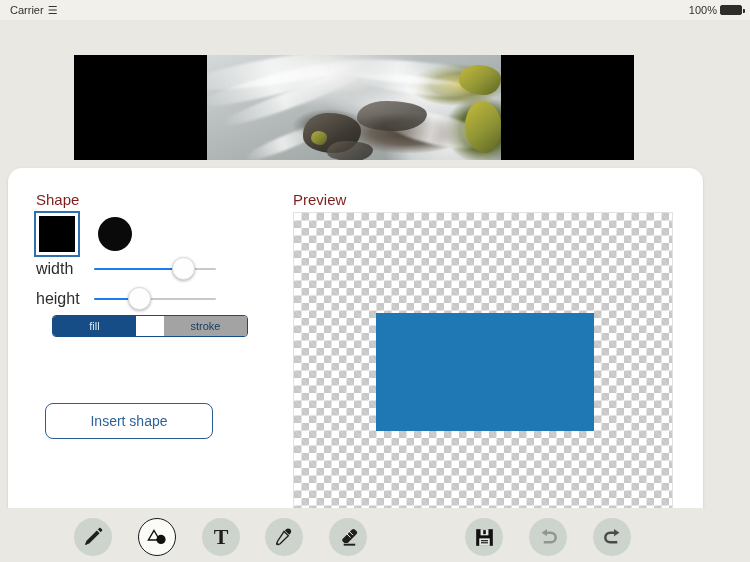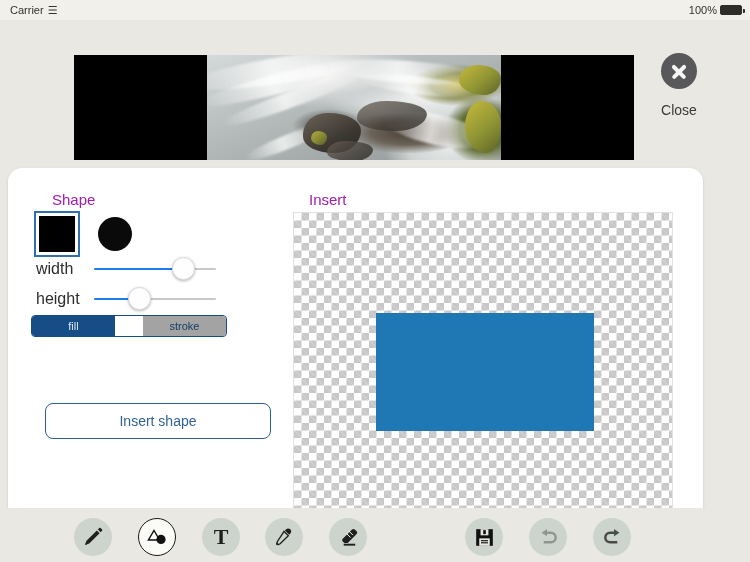--- a/index.html
+++ b/index.html
@@ -88,21 +88,21 @@
   #close-label { margin-top: 13px; font-size: 14px; color: #3a3a38; }
 
   
   #shape-panel {
     position: absolute; left: 8px; top: 148px; width: 695px; height: 360px;
     background: #fff; border-radius: 14px;
     box-shadow: 0 1px 3px rgba(0,0,0,0.12);
     overflow: hidden;
   }
   .panel-heading {
-    position: absolute; font-size: 15px; color: #a21caf; margin-left: 16px;
+    position: absolute; font-size: 15px; color: #7f1d1d;
   }
   #shape-heading { left: 28px; top: 23px; }
   #preview-heading { left: 285px; top: 23px; }
 
   
   #swatch-row { position: absolute; left: 28px; top: 45px; display: flex; align-items: center; gap: 14px; }
   #swatch-square {
     width: 36px; height: 36px; background: #000;
     border: 3px solid #fff; outline: 2px solid #2f6fb0;
     cursor: pointer; box-sizing: content-box;
@@ -122,33 +122,33 @@
   }
   .slider-fill { position: absolute; left: 0; top: 0; height: 2px; background: #1b7ced; border-radius: 2px; }
   .slider-knob {
     position: absolute; top: -11px; width: 23px; height: 23px; border-radius: 50%;
     background: #fefefe; border: 1px solid #dadada;
     box-shadow: 0 1px 3px rgba(0,0,0,0.28); cursor: pointer;
   }
 
   
   #segmented {
-    position: absolute; left: 23px; top: 147px; width: 196px; height: 22px;
+    position: absolute; left: 44px; top: 147px; width: 196px; height: 22px;
     border: 1px solid #164d86; border-radius: 4px; overflow: hidden; display: flex; gap: 28px;
   }
   #segmented .seg {
     flex: 1; font-size: 11px; display: flex; align-items: center; justify-content: center;
     cursor: pointer;
   }
   #segmented .seg.active { background: #164d86; color: #dce7f2; }
   #segmented .seg.inactive { background: #a3a3a3; color: #173c66; }
 
   
   #insert-button {
-    position: absolute; left: 37px; top: 235px; width: 226px; height: 36px;
+    position: absolute; left: 37px; top: 235px; width: 168px; height: 36px;
     border: 1px solid #2a5d96; border-radius: 8px; background: #fff;
     display: flex; align-items: center; justify-content: center;
     font-size: 14px; color: #2f6298; cursor: pointer;
   }
 
   
   #preview-box {
     position: absolute; left: 285px; top: 44px; width: 380px; height: 297px;
     background-image:
       linear-gradient(45deg, #c8c8c8 25%, transparent 25%, transparent 75%, #c8c8c8 75%),
@@ -217,32 +217,25 @@
       <div class="rock" style="left:96px; top:58px; width:58px; height:40px;"></div>
       <div class="rock" style="left:150px; top:46px; width:70px; height:30px; opacity:0.75;"></div>
       <div class="rock" style="left:120px; top:86px; width:46px; height:20px; opacity:0.8;"></div>
       <div class="moss" style="left:252px; top:10px; width:42px; height:30px;"></div>
       <div class="moss" style="left:258px; top:46px; width:36px; height:52px;"></div>
       <div class="moss" style="left:104px; top:76px; width:16px; height:14px; opacity:0.85;"></div>
     </div>
     <div class="letterbox" style="left:427px;width:133px;"></div>
   </div>
 
-  <div id="close-wrap">
-    <div id="close-button">
-      <span class="x1"></span>
-        <span class="x2"></span>
-    </div>
-    <div id="close-label">Close</div>
-  </div>
 
   <div id="shape-panel">
 
     <div class="panel-heading" id="shape-heading">Shape</div>
-    <div class="panel-heading" id="preview-heading">Insert</div>
+    <div class="panel-heading" id="preview-heading">Preview</div>
 
     <div id="swatch-row">
       <div id="swatch-square"></div>
       <div id="swatch-circle"></div>
     </div>
 
     <div class="slider-row" id="row-width">
       <span class="slider-label">width</span>
       <span class="slider-track">
         <span class="slider-fill" style="width:75%"></span>

